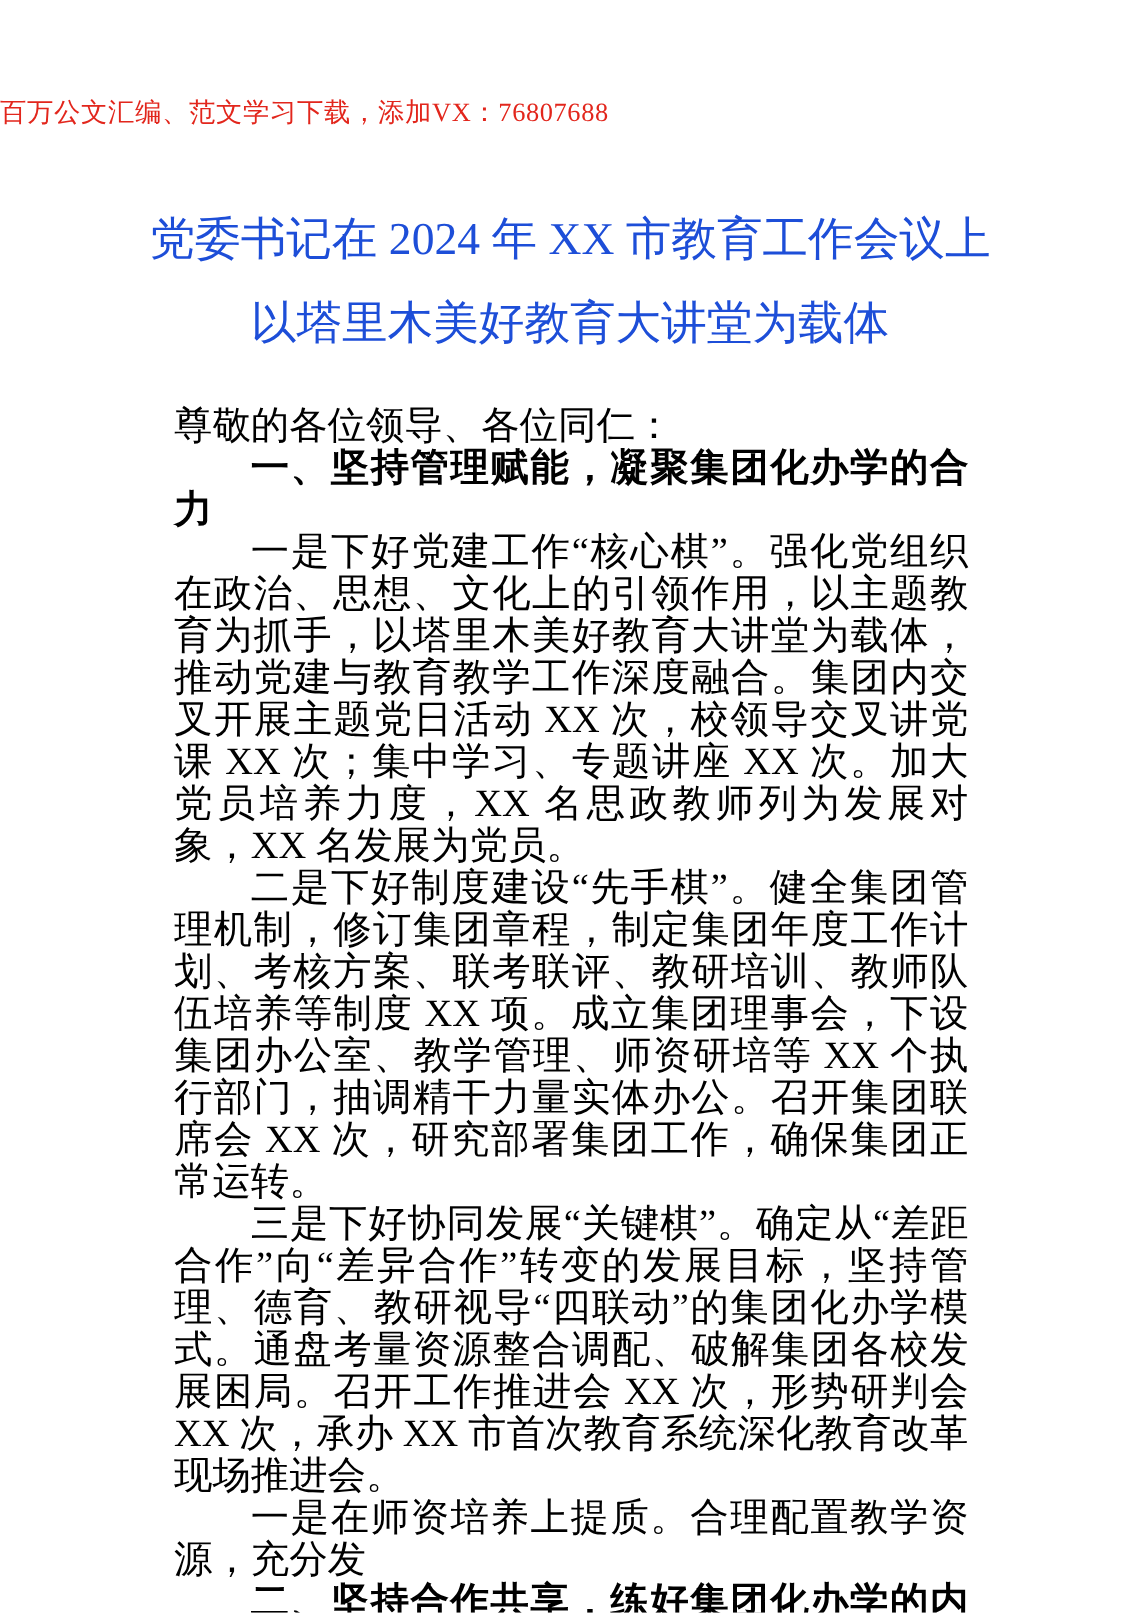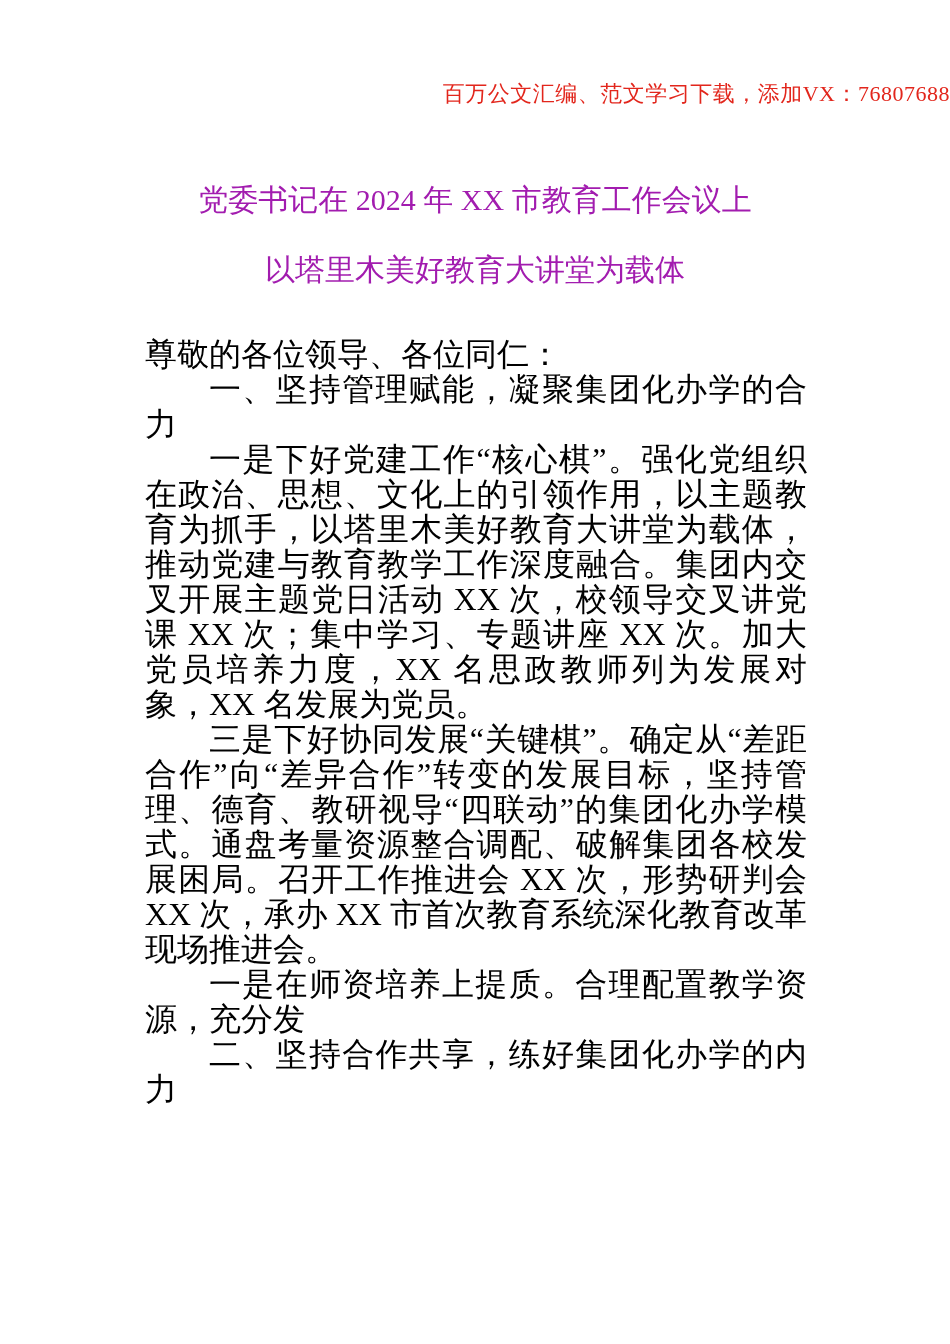--- a/index.html
+++ b/index.html
@@ -14,72 +14,73 @@
     background: #ffffff;
     overflow: hidden;
     font-family: "Liberation Serif", serif;
     color: #000000;
   }
   .promo {
     position: absolute;
     top: 82px;
     left: 0;
     width: 100%;
-    text-align: right;
+    text-align: left;
     font-size: 22px;
     line-height: 24px;
     letter-spacing: 0.5px;
   }
   .doc-title {
     position: absolute;
     top: 165px;
     left: 0;
     width: 100%;
     text-align: center;
-    font-size: 30px;
+    font-size: 38px;
     line-height: 70px;
     font-weight: 500;
-    color: #a21caf;
+    color: #1d4ed8;
   }
   .doc-body {
     position: absolute;
     top: 337px;
     left: 145px;
     width: 662px;
     font-size: 32px;
     line-height: 35px;
     text-align: justify;
     color: #000000;
   }
   .para {
     margin: 0;
     padding: 0;
   }
   .para.body, .para.heading {
     text-indent: 2em;
   }
   .para.heading {
-    font-weight: 400;
+    font-weight: 700;
   }
 </style>
 </head>
 <body>
 
 <div class="page">
 
   <div class="promo" style="color: rgb(226, 38, 28);">百万公文汇编、范文学习下载，添加VX：76807688</div>
 
   <div class="doc-title">
     <div>党委书记在 2024 年 XX 市教育工作会议上</div>
     <div>以塔里木美好教育大讲堂为载体</div>
   </div>
 
   <div class="doc-body">
 
   <p class="para salutation">尊敬的各位领导、各位同仁：</p>
       <p class="para heading">一、坚持管理赋能，凝聚集团化办学的合力</p>
       <p class="para body">一是下好党建工作“核心棋”。强化党组织在政治、思想、文化上的引领作用，以主题教育为抓手，以塔里木美好教育大讲堂为载体，推动党建与教育教学工作深度融合。集团内交叉开展主题党日活动 XX 次，校领导交叉讲党课 XX 次；集中学习、专题讲座 XX 次。加大党员培养力度，XX 名思政教师列为发展对象，XX 名发展为党员。</p>
+      <p class="para body">二是下好制度建设“先手棋”。健全集团管理机制，修订集团章程，制定集团年度工作计划、考核方案、联考联评、教研培训、教师队伍培养等制度 XX 项。成立集团理事会，下设集团办公室、教学管理、师资研培等 XX 个执行部门，抽调精干力量实体办公。召开集团联席会 XX 次，研究部署集团工作，确保集团正常运转。</p>
       <p class="para body">三是下好协同发展“关键棋”。确定从“差距合作”向“差异合作”转变的发展目标，坚持管理、德育、教研视导“四联动”的集团化办学模式。通盘考量资源整合调配、破解集团各校发展困局。召开工作推进会 XX 次，形势研判会 XX 次，承办 XX 市首次教育系统深化教育改革现场推进会。</p>
       <p class="para body">一是在师资培养上提质。合理配置教学资源，充分发</p>
       <p class="para heading">二、坚持合作共享，练好集团化办学的内力</p>
     </div>
 
 </div>
 
 </body></html>

